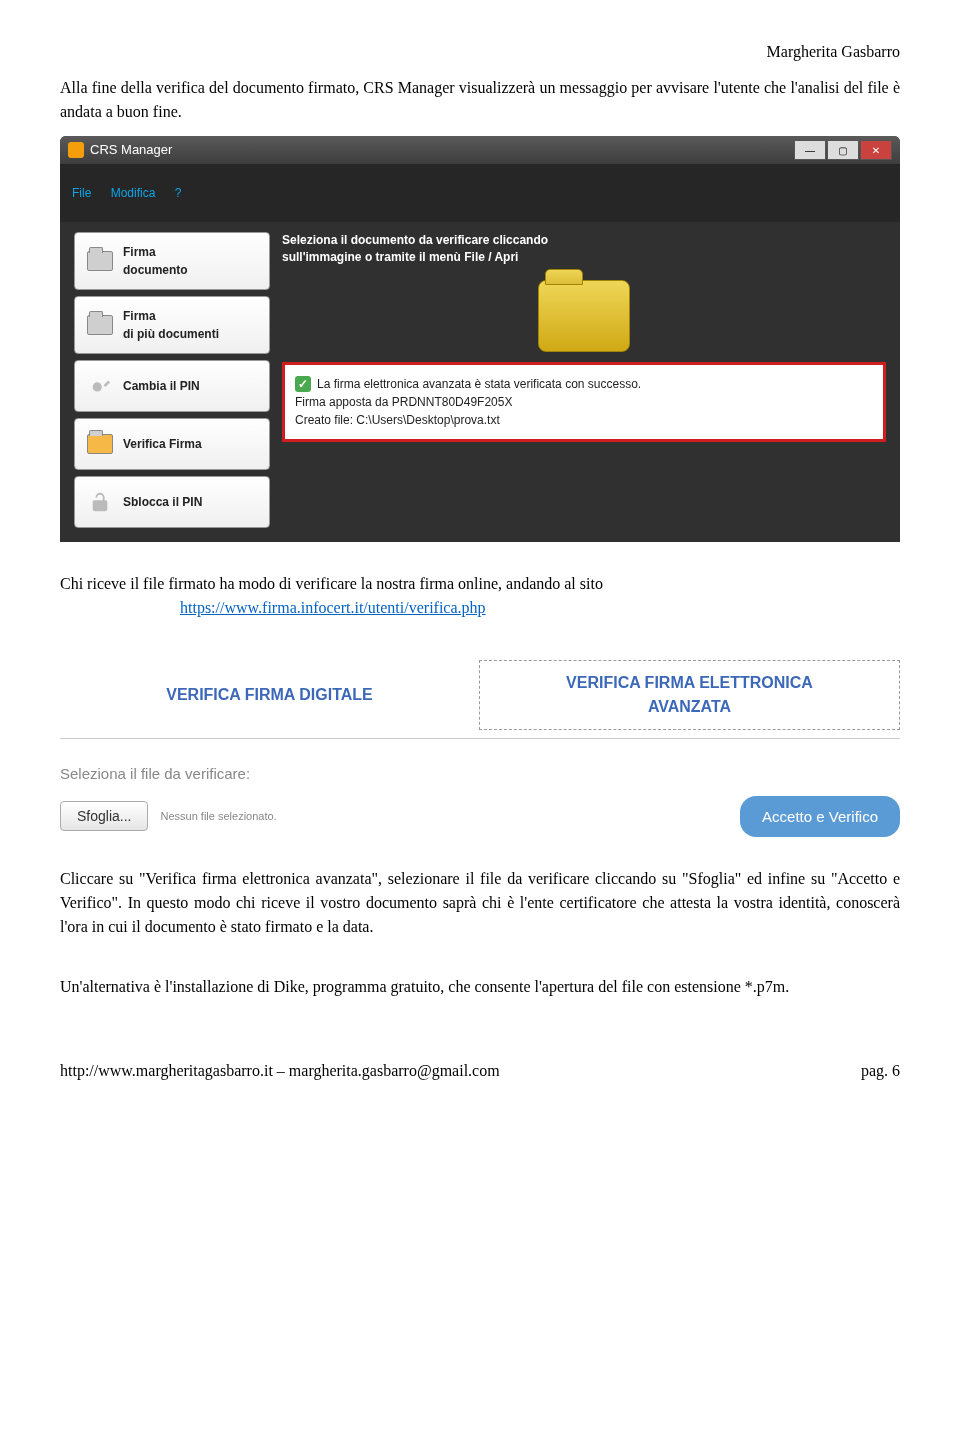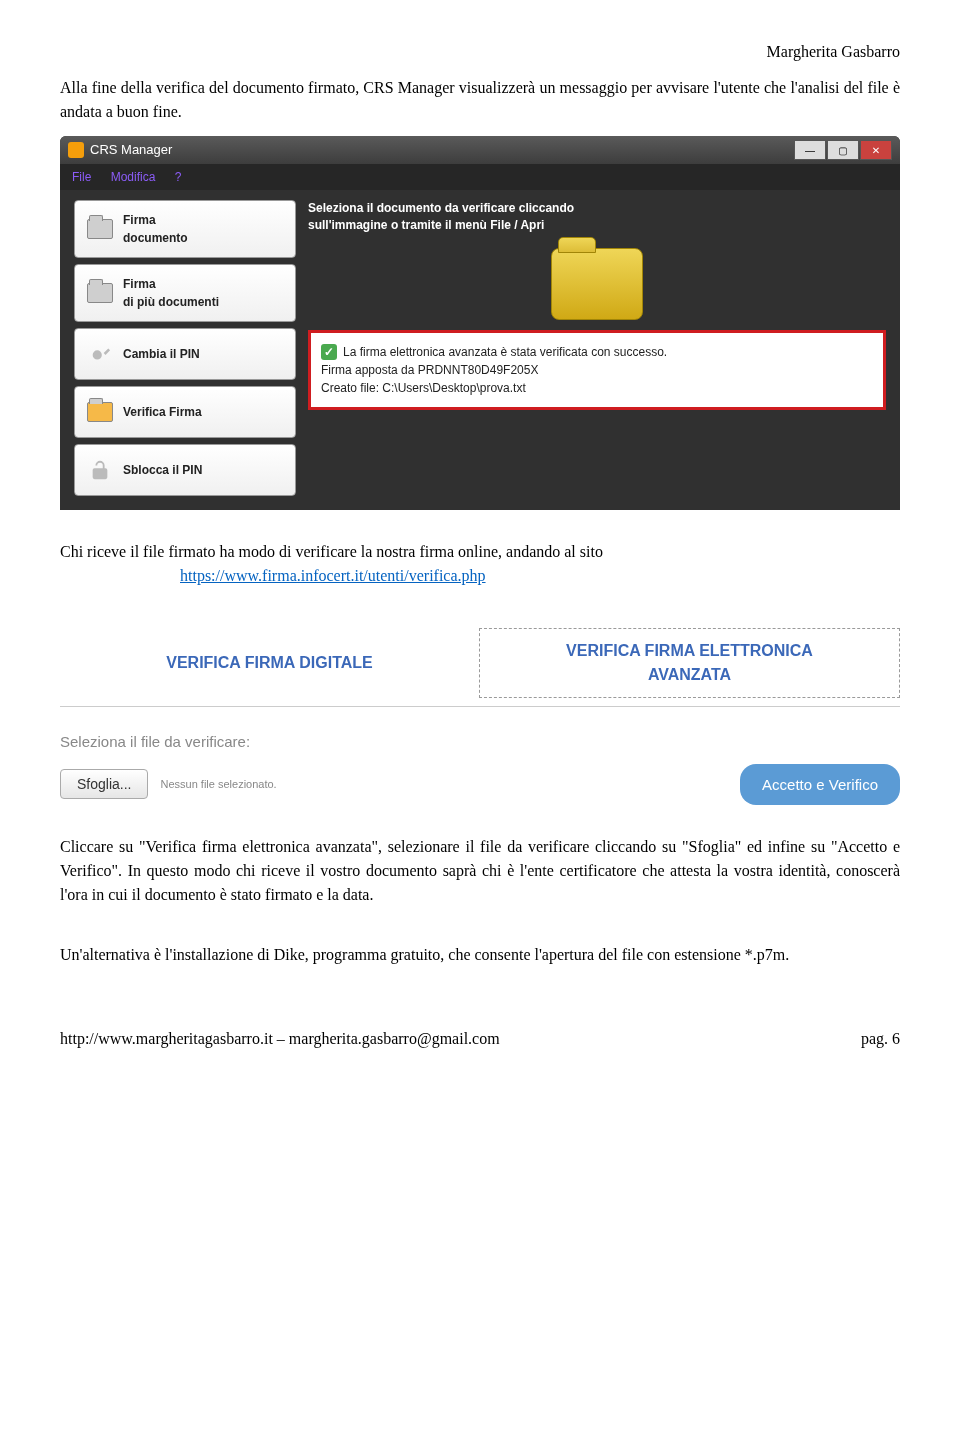--- a/index.html
+++ b/index.html
@@ -30,26 +30,26 @@
   }
   .title-icon {
     width: 16px; height: 16px; background: #f59e0b;
     border-radius: 3px; margin-right: 6px;
   }
   .title-text { color: #fff; font-family: Arial, sans-serif; font-size: 13px; flex: 1; }
   .win-ctrls { display: flex; gap: 1px; }
   .win-btn { width: 30px; height: 18px; border: 1px solid #555; background: #ddd; display:flex; justify-content:center; align-items:center; font-size:10px; font-family:Arial; }
   .win-btn.close { background: #c9423e; color:#fff; }
   .menubar {
-    background: #262626; color: #8b5cf6; font-family: Arial, sans-serif;
-    font-size: 12px; padding: 4px 12px;
+    background: #262626; color: #0ea5e9; font-family: Arial, sans-serif;
+    font-size: 12px; padding: 20px 12px;
   }
   .menubar span { margin-right: 16px; }
   .app-body { display: flex; padding: 10px 14px 0; gap: 12px; }
-  .sidebar { width: 222px; display: flex; flex-direction: column; gap: 6px; }
+  .sidebar { width: 196px; display: flex; flex-direction: column; gap: 6px; }
   .side-btn {
     background: linear-gradient(#fff,#f0f0f0);
     border: 1px solid #999; border-radius: 4px;
     padding: 10px 10px; display: flex; align-items: center;
     font-family: Arial; font-size: 12px; font-weight: bold; color: #222;
   }
   .side-icon { width: 30px; height: 30px; margin-right: 8px; display:flex;align-items:center;justify-content:center; }
   .icon-folder { width:24px;height:18px;background:#cfcfcf;border:1px solid #888;border-radius:2px; position:relative;}
   .icon-folder::before{content:'';position:absolute;width:12px;height:5px;background:#cfcfcf;border:1px solid #888;border-bottom:none;top:-5px;left:1px;border-radius:2px 2px 0 0;}
   .side-btn.verif .icon-folder{background:#f6b948;}

